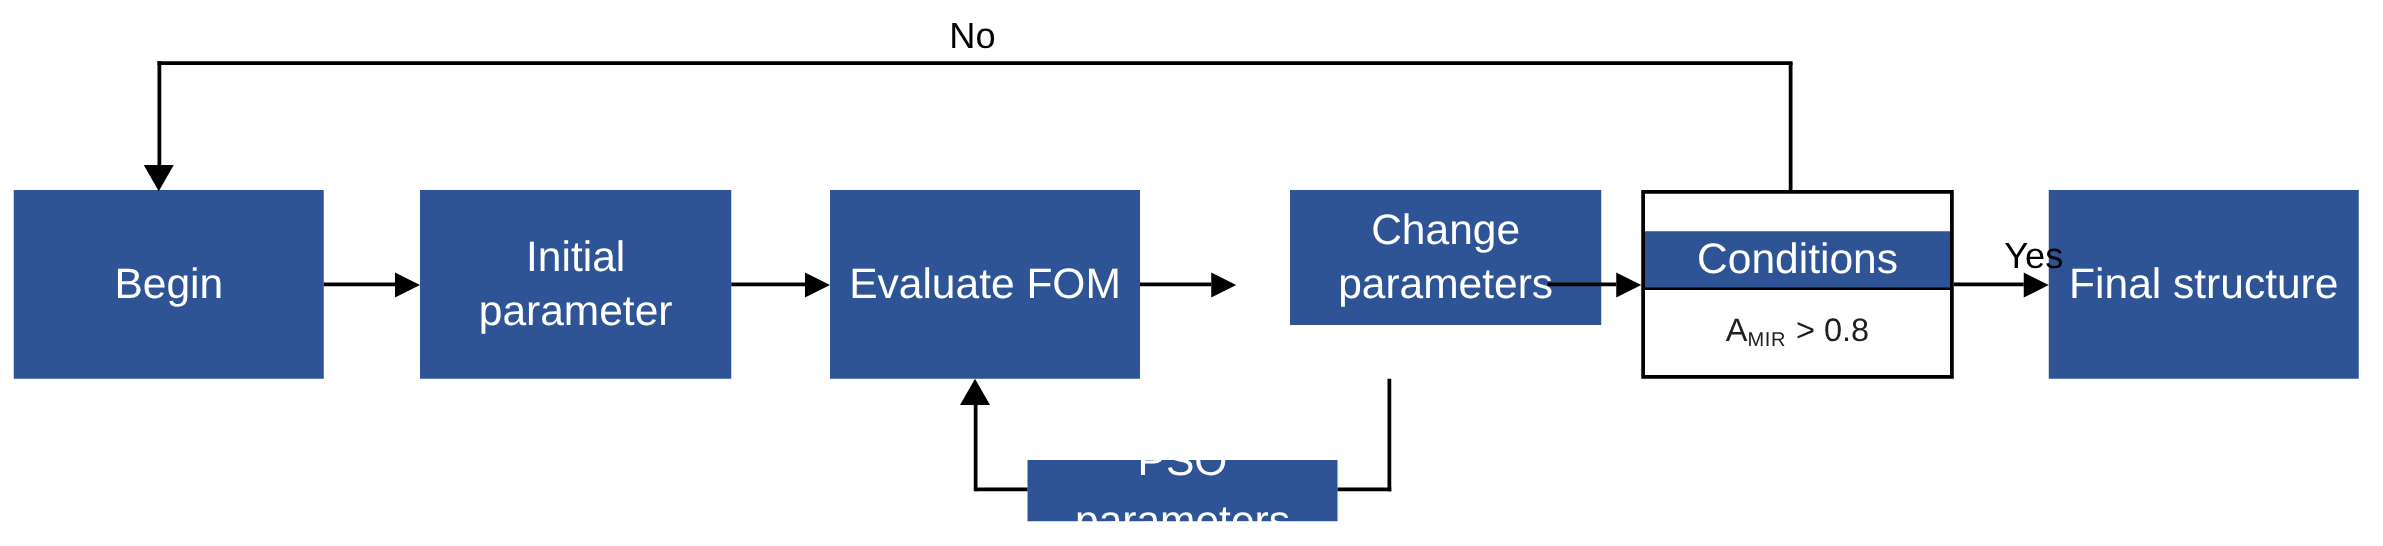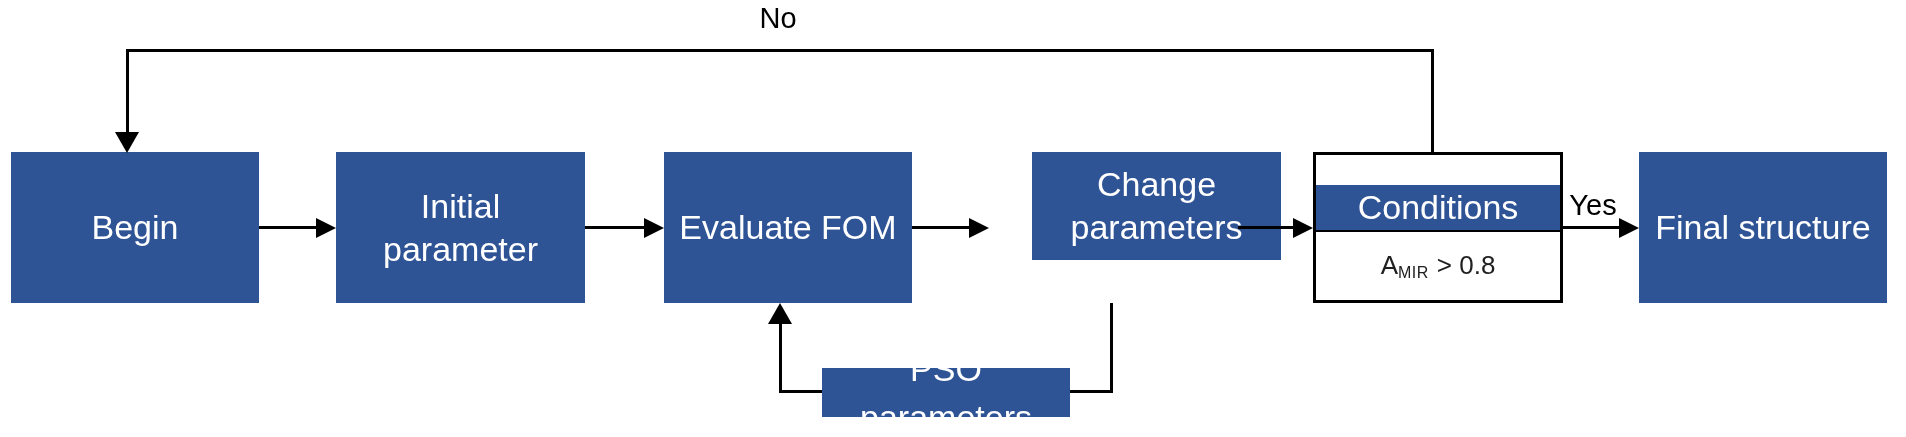--- a/index.html
+++ b/index.html
@@ -143,16 +143,16 @@
   <div class="hline" style="left:126px;top:49px;width:1308px;height:3px"></div>
   <div class="vline" style="left:126px;top:49px;width:3px;height:84px"></div>
   <div class="ah-down" style="left:115px;top:132px"></div>
 
   <div class="vline" style="left:1110px;top:303px;width:3px;height:90px"></div>
   <div class="hline" style="left:1070px;top:390px;width:43px;height:3px"></div>
   <div class="hline" style="left:780px;top:390px;width:42px;height:3px"></div>
   <div class="vline" style="left:779px;top:321px;width:3px;height:72px"></div>
   <div class="ah-up" style="left:768px;top:303px"></div>
 
-  <div class="edge-label" style="left:718px;top:2px;width:120px">No</div>
-  <div class="edge-label" style="left:1563px;top:189px;width:60px">Yes</div>
+  <div class="edge-label" style="left:718px;top:13px;width:120px">No</div>
+  <div class="edge-label" style="left:1597px;top:189px;width:60px">Yes</div>
 
 </div>
 
 </body></html>

